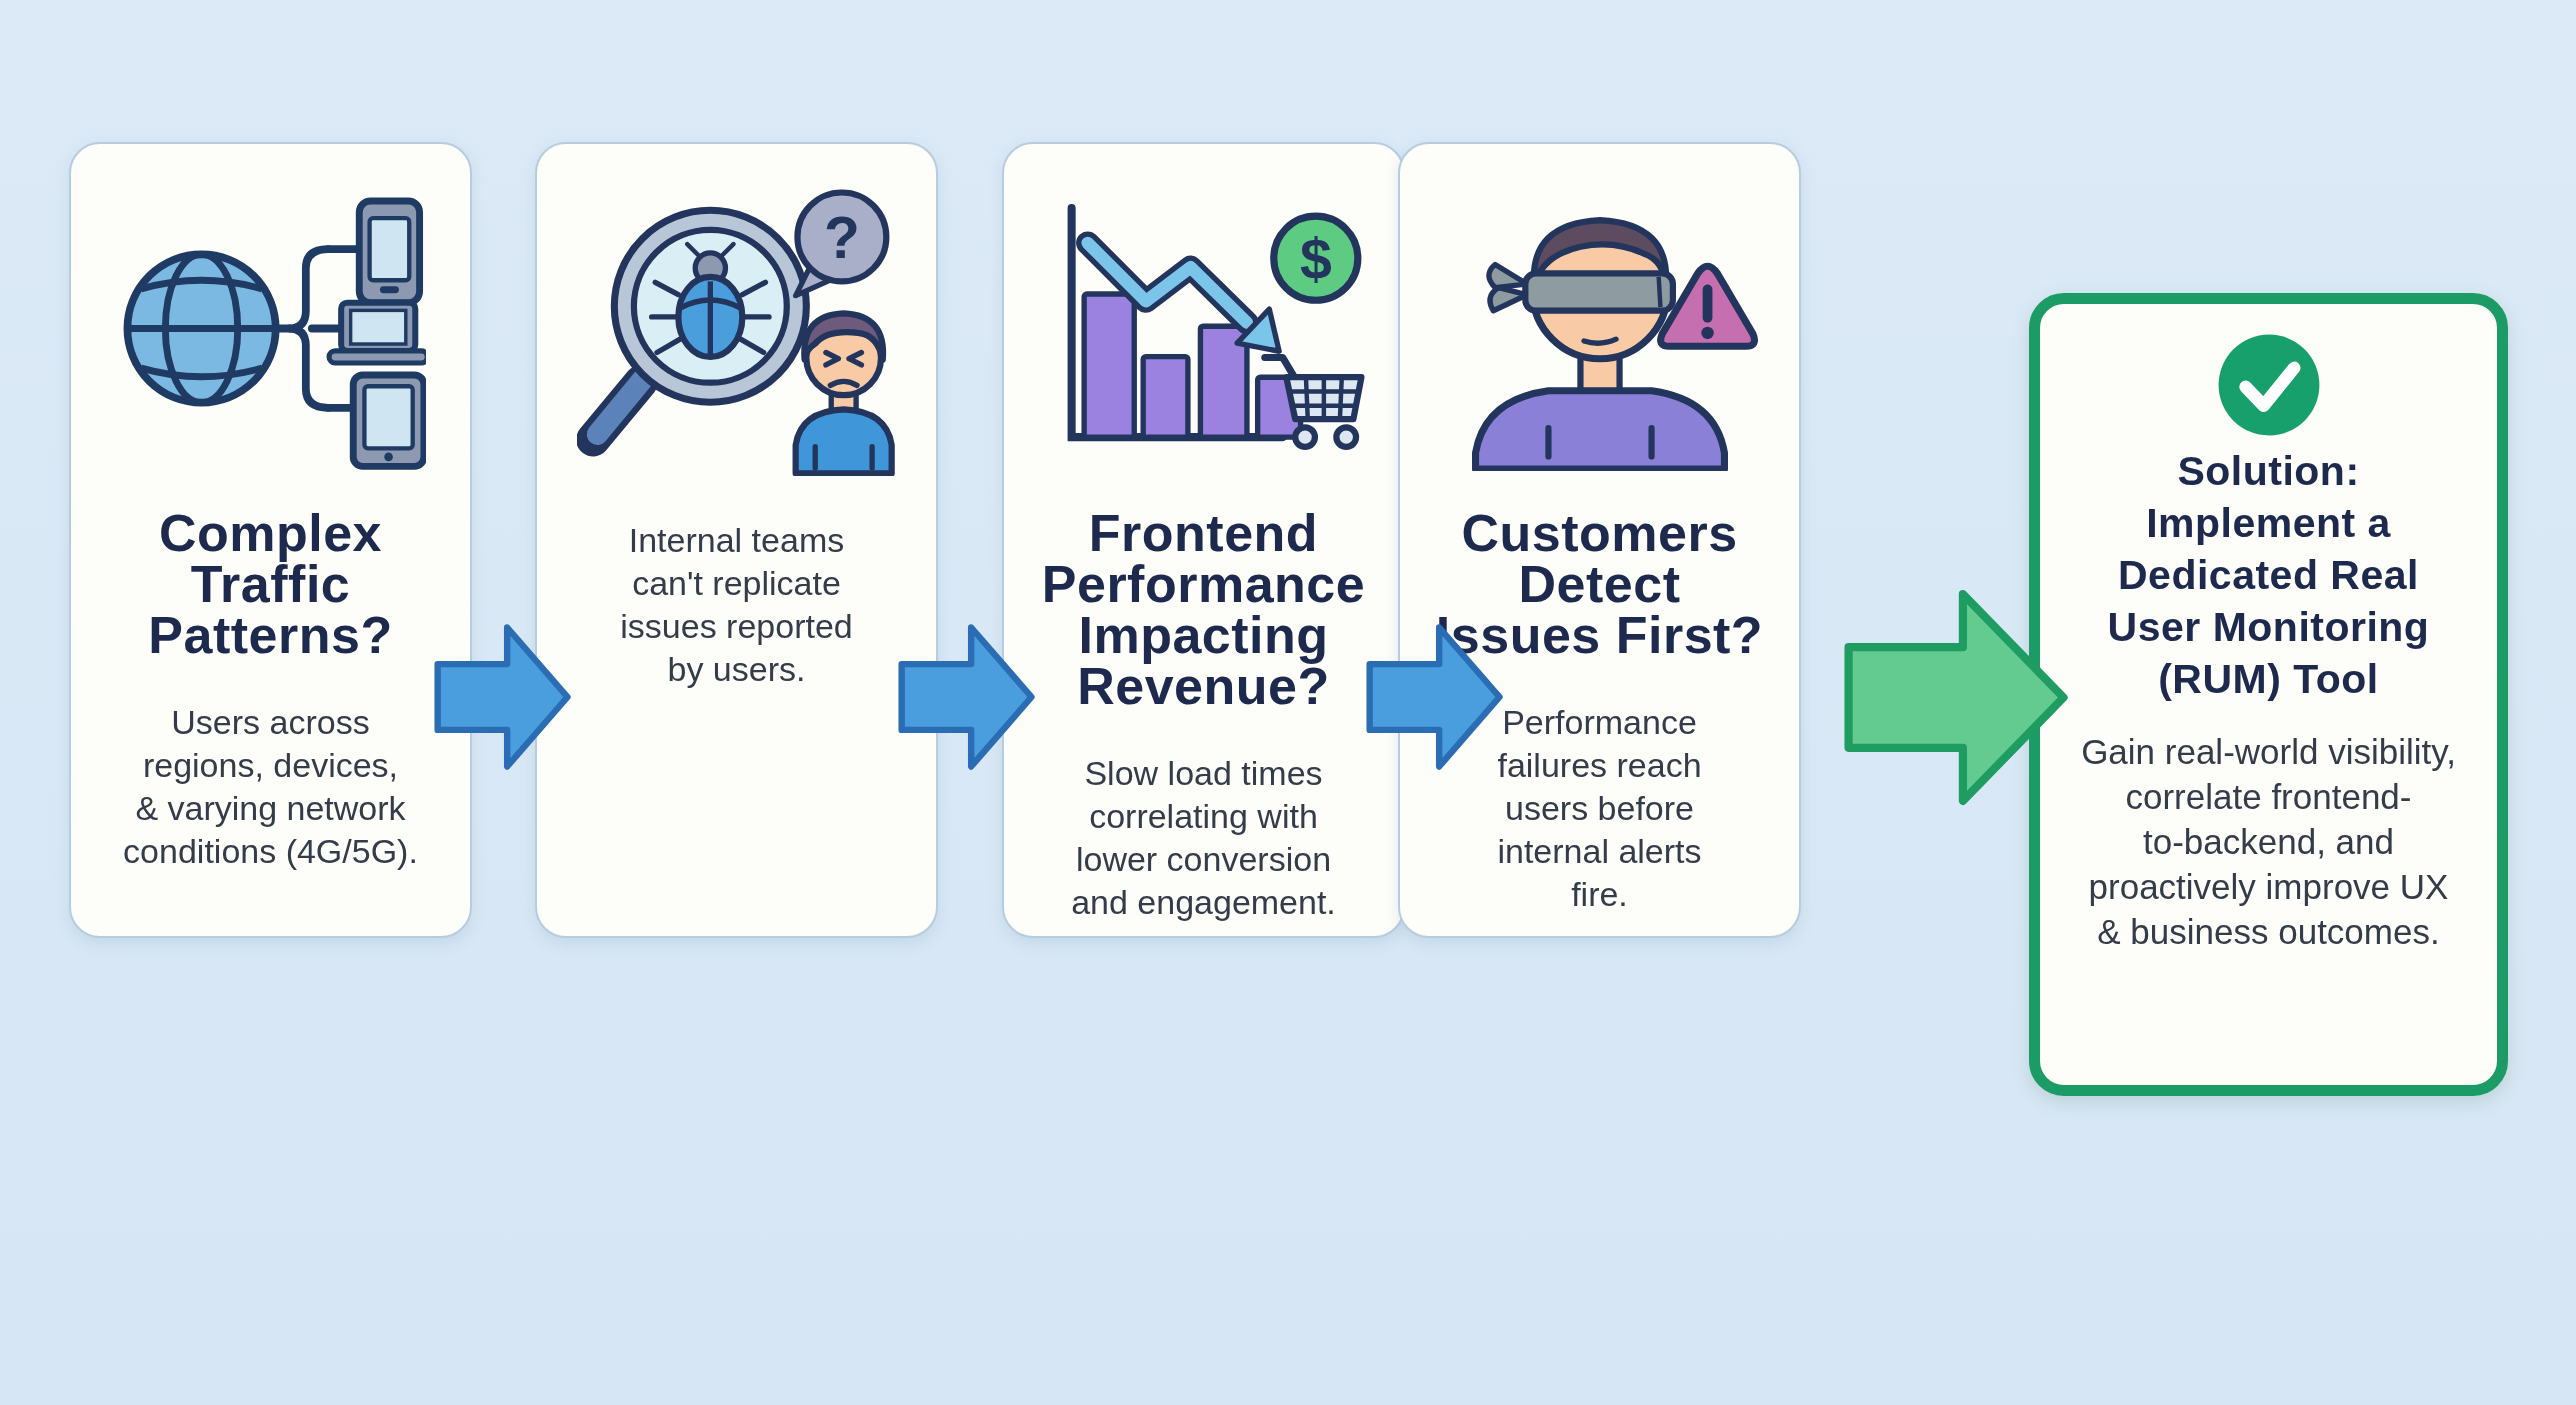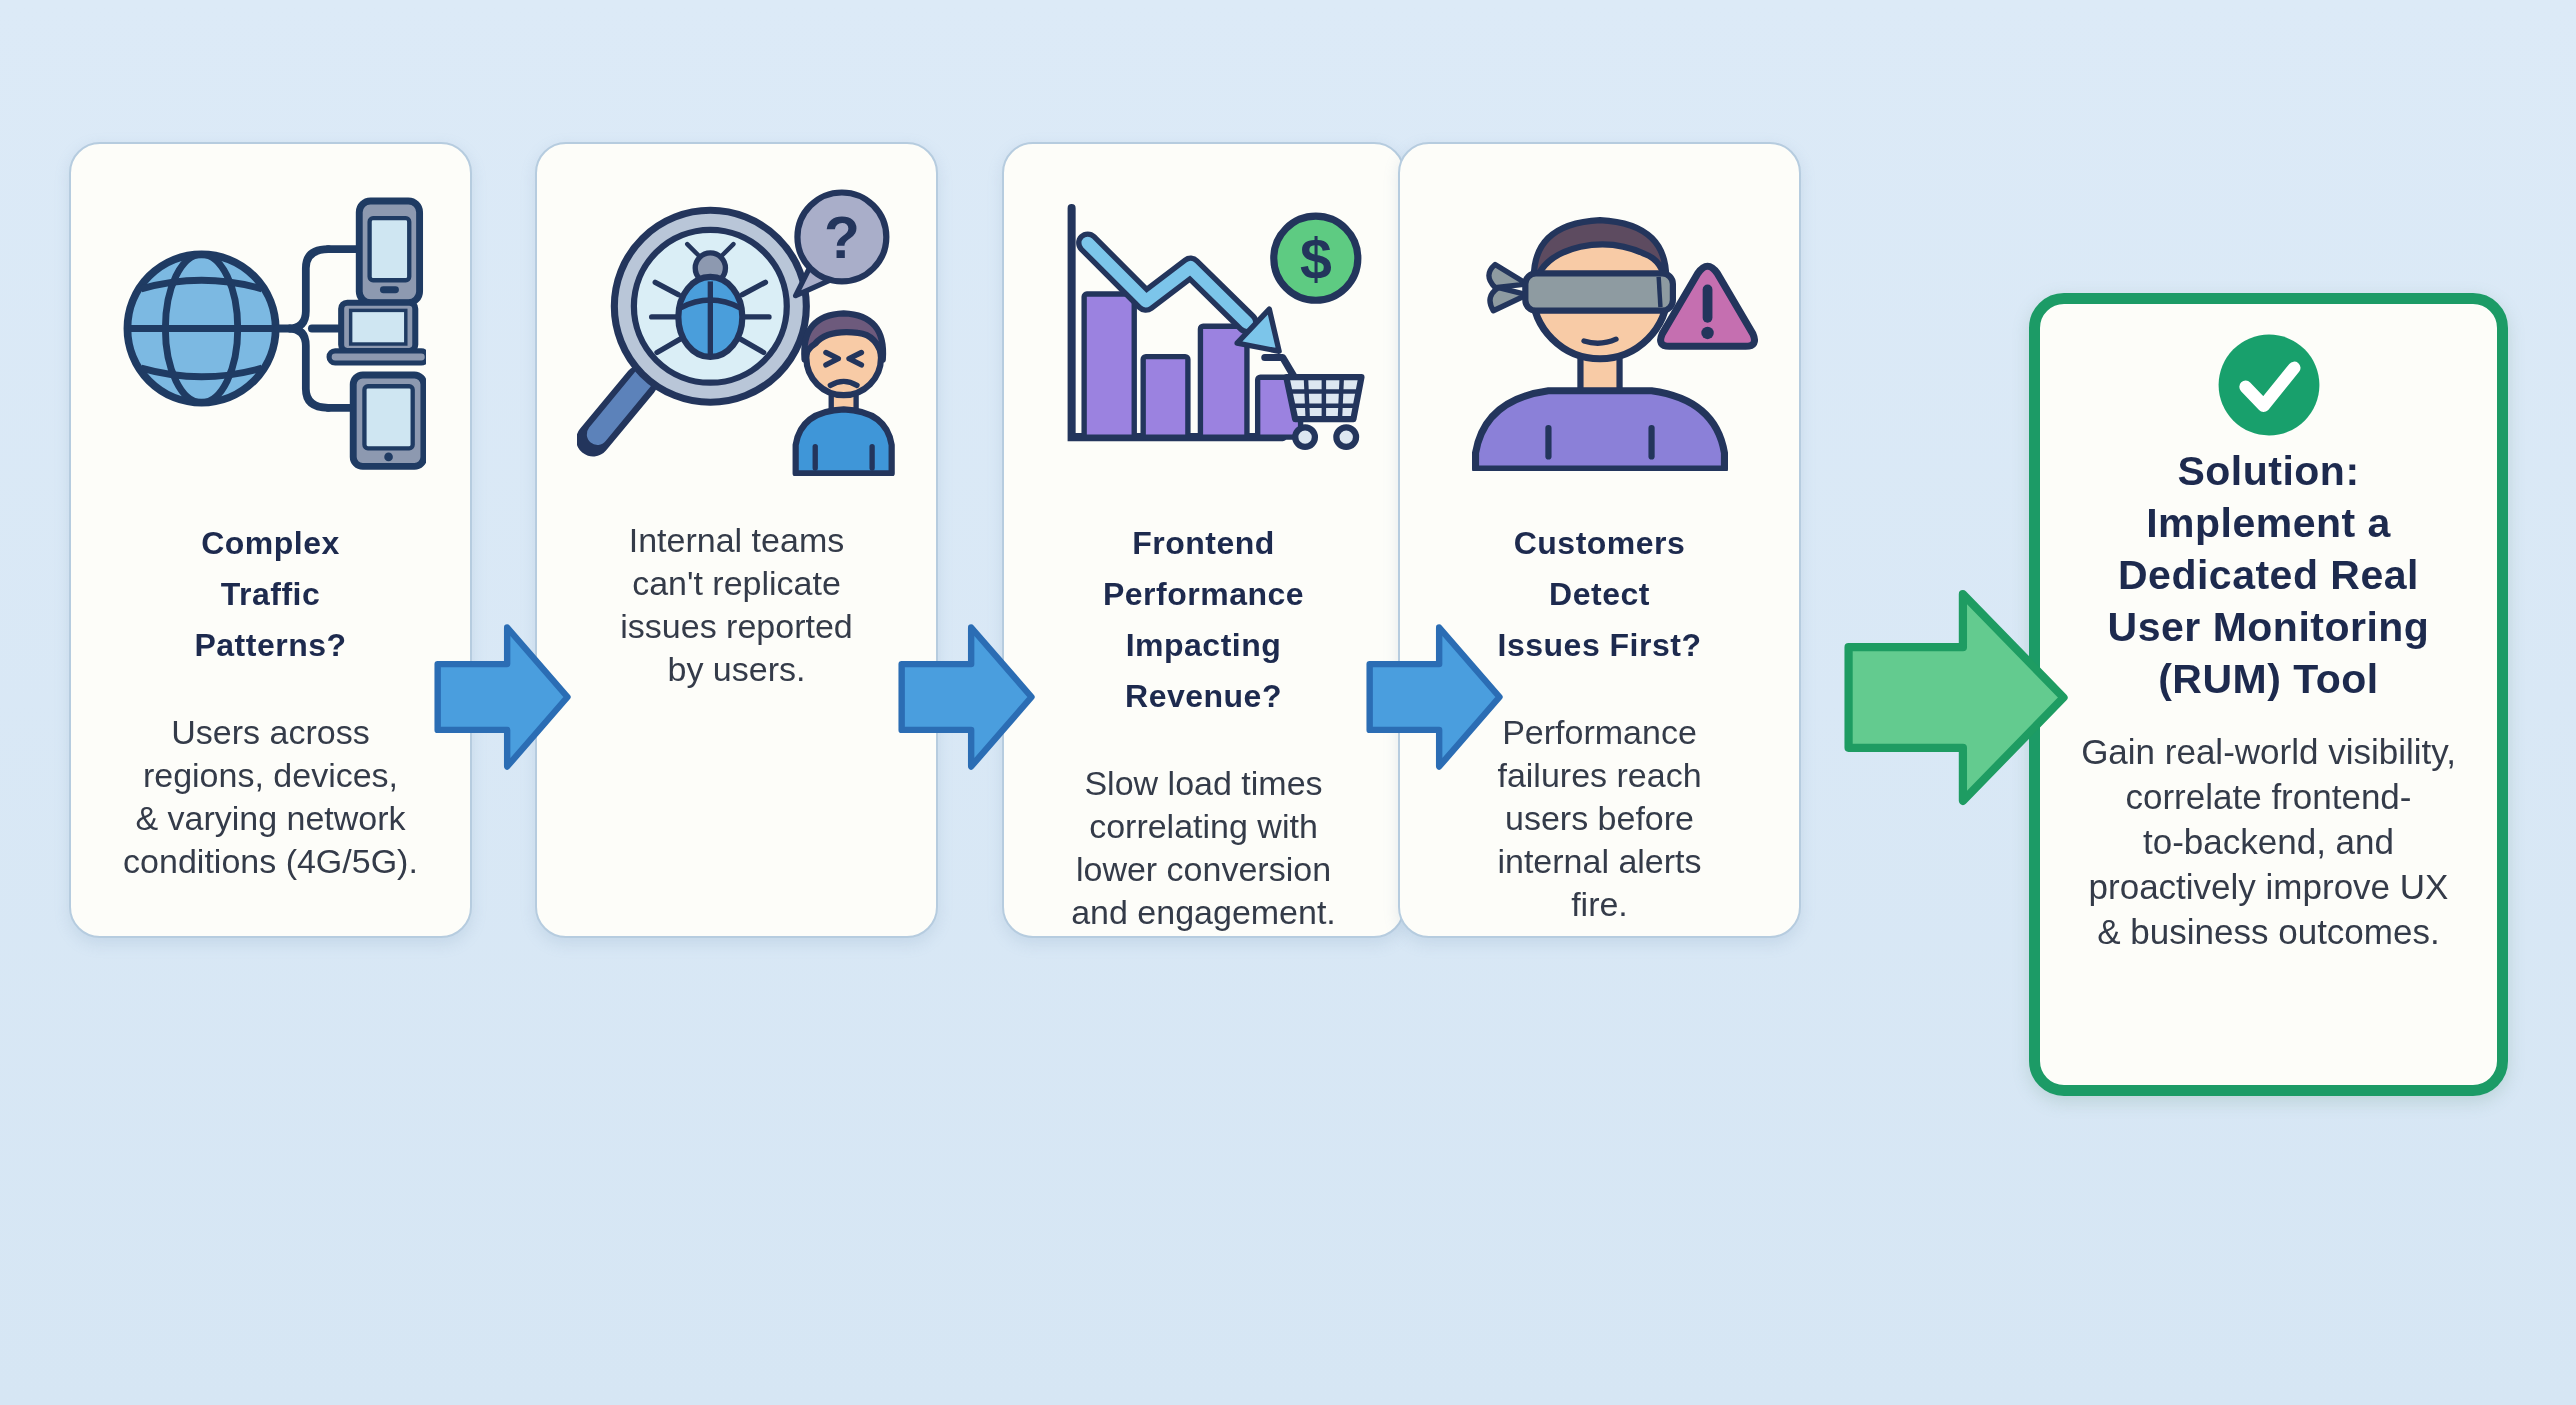--- a/index.html
+++ b/index.html
@@ -53,22 +53,22 @@
     align-items: center;
     justify-content: center;
   }
   .check-wrap {
     height: 108px;
     display: flex;
     align-items: center;
     justify-content: center;
   }
   .card-title {
-    margin-top: 39px;
-    font-size: 32px;
+    margin-top: 29px;
+    font-size: 52px;
     line-height: 51px;
     font-weight: 700;
     color: #1d2a4e;
     white-space: pre-line;
     letter-spacing: 0.5px;
   }
   .card-body {
     margin-top: 40px;
     font-size: 34px;
     line-height: 43px;

